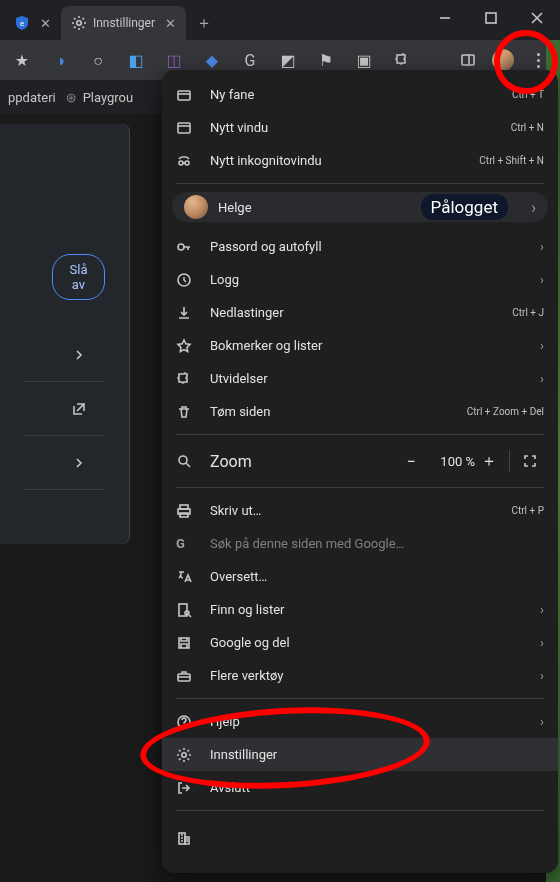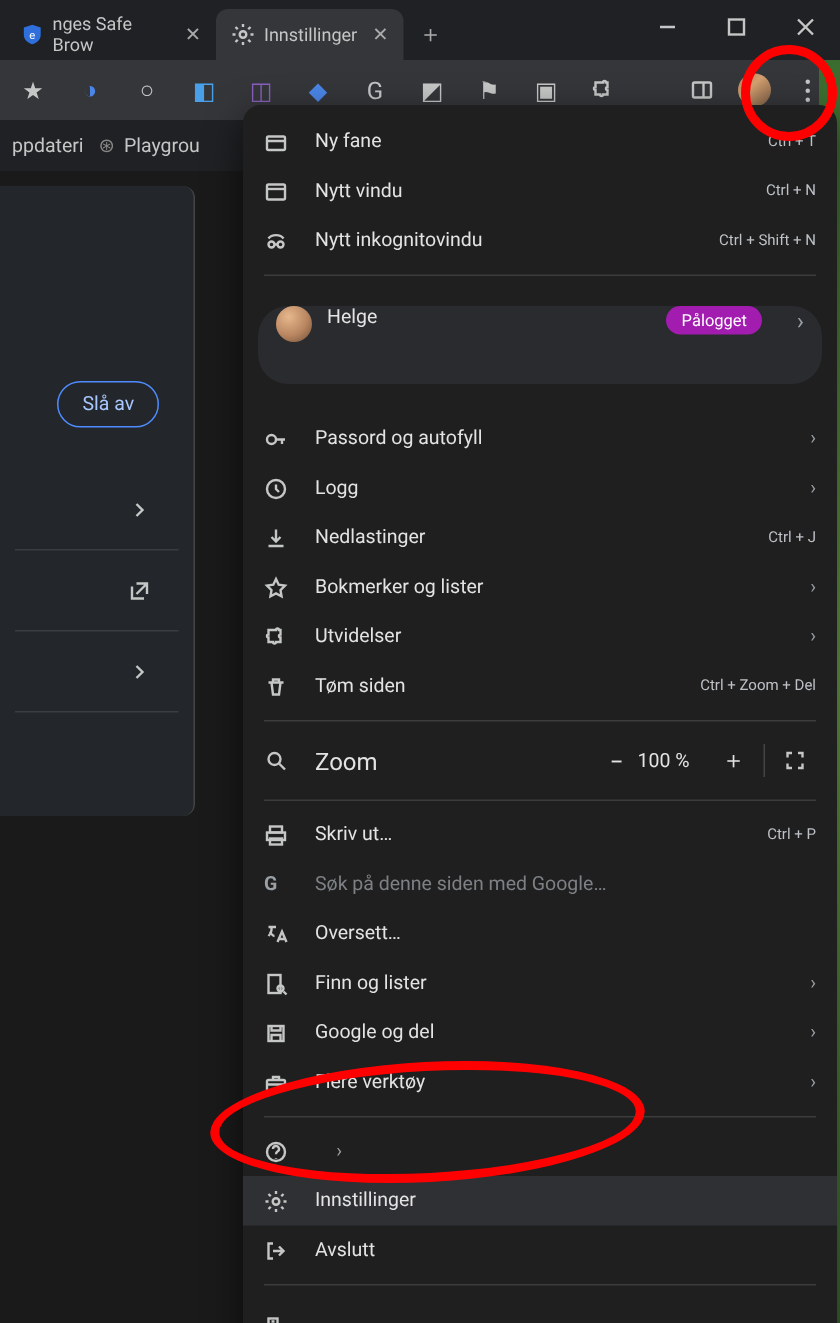--- a/index.html
+++ b/index.html
@@ -24,57 +24,56 @@
   .kebab span { width:3px; height:3px; border-radius:50%; background:#c4c7c5; }
 
   
   .bookbar { height:34px; background:#202124; display:flex; align-items:center; padding:0 8px; gap:10px; color:#c4c7c5; font-size:13px; }
   .bk-item { display:flex; align-items:center; gap:6px; }
 
   
   .wallpaper-edge { position:absolute; right:0; top:40px; bottom:0; width:14px; background: linear-gradient(#3a6b2f,#6aa34a,#3a6b2f); }
 
   
-  .left-fragment { position:absolute; left:0; top:124px; width:130px; background:#23272b; border-right:1px solid #444; padding:10px 10px; height:420px; border-radius:0 8px 8px 0; }
+  .left-fragment { position:absolute; left:0; top:124px; width:130px; background:#23272b; border-right:1px solid #444; padding:10px 24px; height:420px; border-radius:0 8px 8px 0; }
   .btn-slaav { border:1px solid #4e8cff; color:#a9c6ff; background:transparent; padding:7px 16px; border-radius:18px; font-size:13px; margin:120px 0 0 28px; }
   .lf-row { height:54px; display:flex; align-items:center; justify-content:flex-end; padding-right:18px; color:#ccc; border-bottom:1px solid #3a3d41; }
 
   
   .menu { position:absolute; top:70px; left:162px; width:396px; background:#1f1f1f; border-radius:12px; box-shadow:0 8px 24px rgba(0,0,0,0.6); padding: 8px 0 14px 0; color:#e3e3e3; }
   .menu-item { display:flex; align-items:center; height:33px; padding: 0 14px; font-size:13px; }
   .menu-item.tall { height:42px; }
   .mi-icon { width:34px; display:flex; align-items:center; justify-content:flex-start; color:#9aa0a6; }
   .mi-label { flex:1; }
   .mi-shortcut { color:#bdc1c6; font-size:10px; }
   .mi-chevron { width:18px; text-align:right; color:#9aa0a6; }
   .menu-item.hl { background:#2f3033; }
   .divider { height:1px; background:#3c3c3c; margin:6px 14px; }
-  .user-row { margin:20px 10px; background:#2a2b2e; border-radius:20px; height:52px; display:flex; align-items:flex-start; padding:0 12px; gap:10px; }
+  .user-row { margin:8px 10px; background:#2a2b2e; border-radius:20px; height:30px; display:flex; align-items:center; padding:0 12px; gap:10px; }
   .avatar { width:24px; height:24px; border-radius:50%; background: radial-gradient(circle at 35% 30%, #e6b78c 0%, #b88560 55%, #6b4e36 100%); }
-  .badge { background:#a21caf; color:#fff; font-size:11px; padding:3px 10px; border-radius:12px; }
+  .badge { background:#0f172a; color:#fff; font-size:17px; padding:3px 10px; border-radius:12px; }
   .zoom-row { display:flex; align-items:center; height:40px; padding:0 14px; }
   .zbtn { width:28px; height:28px; border-radius:50%; display:flex; align-items:center; justify-content:center; color:#e3e3e3; }
   .zsep { width:1px; height:22px; background:#444; margin:0 6px; }
   .muted { color:#7d8085; }
 
   
   .ring { position:absolute; border:6px solid #ff0000; border-radius:50%; pointer-events:none; }
   .ring.top { width:64px; height:64px; top:30px; right:2px; }
   .ring.settings { width:290px; height:80px; top:708px; left:140px; transform:rotate(-3deg); }
 </style>
 </head>
 <body>
 
 <div class="tabstrip">
   <div class="tab">
     <svg class="ico fill" viewBox="0 0 16 16">
         <path d="M8 1l6 2v5c0 4-3 6-6 7-3-1-6-3-6-7V3z" fill="#2e6fdb"></path>
         <text x="8" y="11" text-anchor="middle" font-size="8" fill="#fff">e</text>
       </svg>
-    <span>nges Safe Brow</span>
     <span class="tab-close">✕</span>
   </div>
   <div class="tab active">
     <svg class="ico" viewBox="0 0 16 16">
         <circle cx="8" cy="8" r="2.2"></circle>
         <path d="M8 1v2M8 13v2M1 8h2M13 8h2M3 3l1.5 1.5M11.5 11.5L13 13M13 3l-1.5 1.5M4.5 11.5L3 13"></path>
       </svg>
     <span>Innstillinger</span>
     <span class="tab-close">✕</span>
   </div>
@@ -264,21 +263,21 @@
 
   <div class="zoom-row">
     <span class="mi-icon">
         <svg class="ico" viewBox="0 0 16 16">
           <circle cx="7" cy="7" r="4"></circle>
           <path d="M10 10l4 4"></path>
         </svg>
       </span>
     <span class="mi-label">Zoom</span>
     <div class="zbtn">−</div>
-    <span style="width:50px;text-align:left;font-size:13px">100 %</span>
+    <span style="width:50px;text-align:right;font-size:13px">100 %</span>
     <div class="zbtn">＋</div>
     <div class="zsep"></div>
     <div class="zbtn">
         <svg class="ico" viewBox="0 0 16 16">
           <path d="M3 6V3h3M13 6V3h-3M3 10v3h3M13 10v3h-3"></path>
         </svg>
       </div>
   </div>
 
   <div class="divider"></div>
@@ -342,20 +341,21 @@
 
   <div class="divider"></div>
 
   <div class="menu-item">
     <span class="mi-icon">
         <svg class="ico" viewBox="0 0 16 16">
           <circle cx="8" cy="8" r="6"></circle>
           <path d="M6 6a2 2 0 113 1.7c-.7.4-1 .8-1 1.8M8 12v.5"></path>
         </svg>
       </span>
+    <span class="mi-label">Hjelp</span>
     <span class="mi-chevron">›</span>
   </div>
   <div class="menu-item hl">
     <span class="mi-icon">
         <svg class="ico" viewBox="0 0 16 16">
           <circle cx="8" cy="8" r="2.2"></circle>
           <path d="M8 1v2M8 13v2M1 8h2M13 8h2M3 3l1.5 1.5M11.5 11.5L13 13M13 3l-1.5 1.5M4.5 11.5L3 13"></path>
         </svg>
       </span>
     <span class="mi-label">Innstillinger</span>

